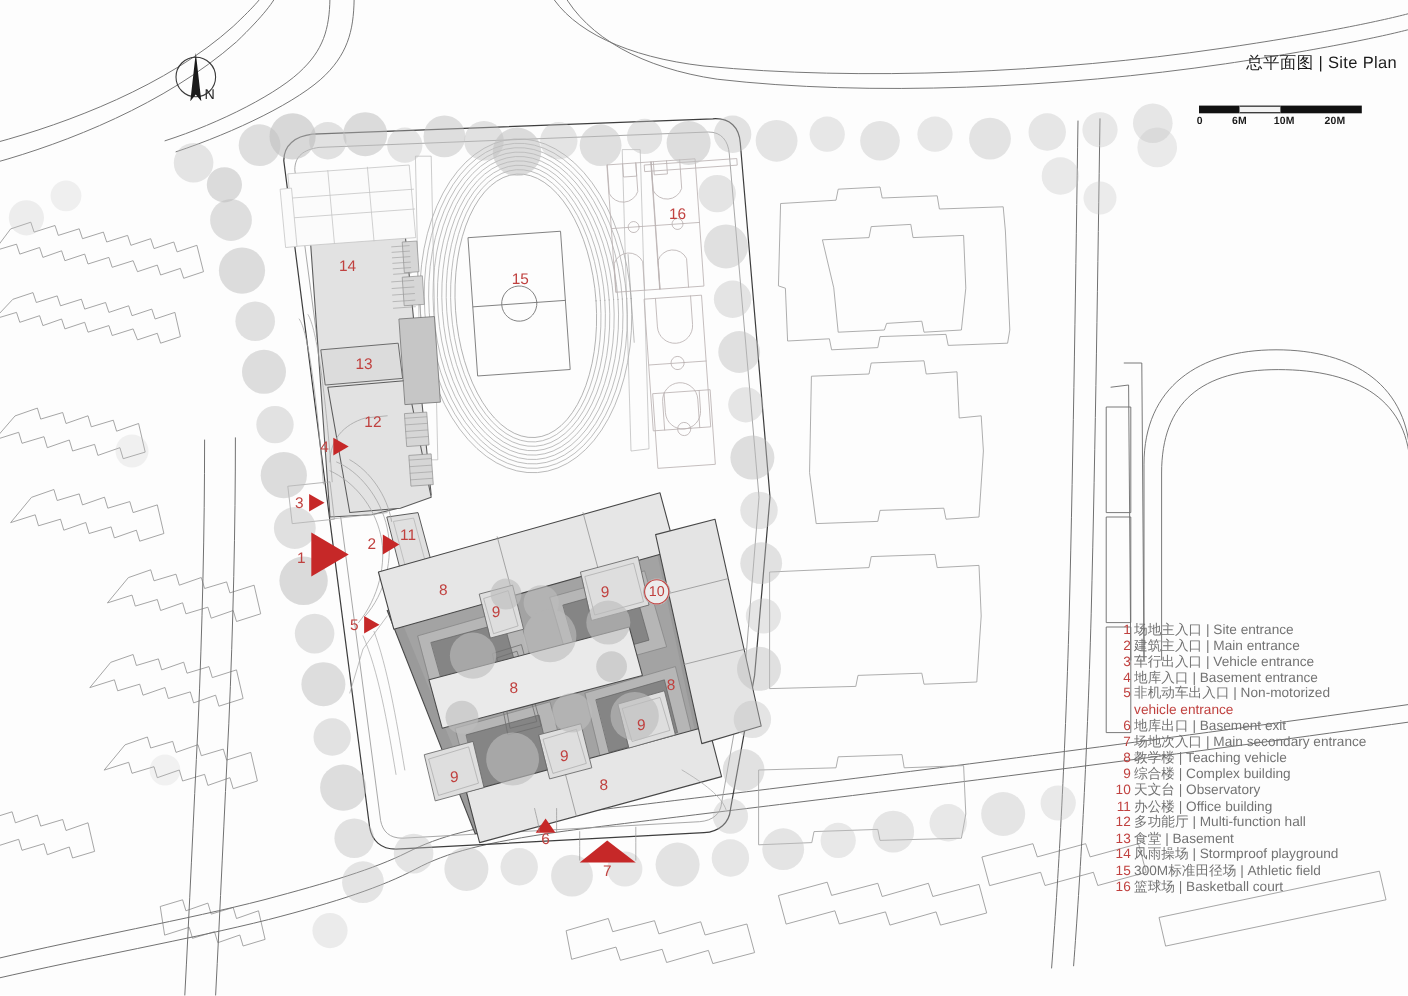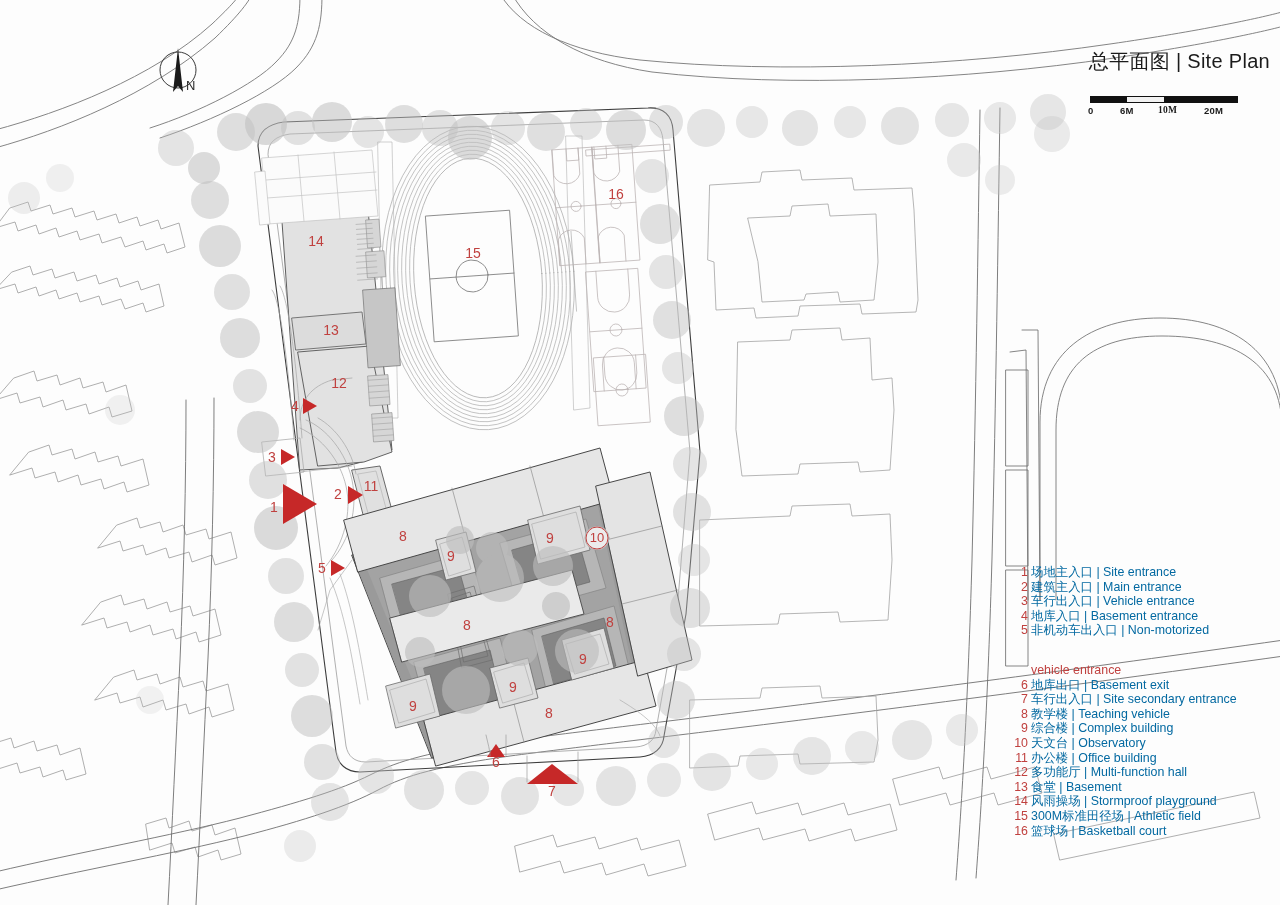--- a/index.html
+++ b/index.html
@@ -10,21 +10,21 @@
     background:#fdfdfd;
   }
   #plan-root{position:absolute;inset:0;}
   svg.layer{position:absolute;left:0;top:0;width:1280px;height:905px;}
 
   
   #title-block{
     position:absolute;left:1020px;top:48px;width:250px;text-align:right;
   }
   #title-text{
-    font-size:20px;color:#1b1b1b;letter-spacing:.3px;white-space:nowrap;
+    font-size:15px;color:#1b1b1b;letter-spacing:.3px;white-space:nowrap;
     font-family:"Liberation Sans","DejaVu Sans",sans-serif;
   }
   #scalebar-wrap{position:absolute;left:1090px;top:96px;width:155px;}
   #scalebar{position:relative;height:7px;width:148px;}
   .sb-seg{position:absolute;top:0;height:7px;}
   .sb-black{background:#111;}
   .sb-white{background:#f2f2f2;border-top:1px solid #111;border-bottom:1px solid #111;box-sizing:border-box;}
   #scale-labels{position:relative;height:14px;width:160px;margin-top:2px;}
   #scale-labels span{
     position:absolute;top:0;font-size:9.5px;color:#1b1b1b;font-weight:bold;
@@ -42,22 +42,22 @@
     position:absolute;left:1013px;top:565px;width:262px;
     font-size:12.4px;line-height:14.6px;color:#c0413f;
   }
   .legend-row{
     display:flex;align-items:flex-start;white-space:nowrap;
   }
   .legend-num{
     display:inline-block;min-width:15px;text-align:right;margin-right:3px;
     color:#c0413f;flex:0 0 auto;
   }
-  .legend-txt{color:#0369a1;flex:0 0 auto;}
-  .legend-cont{padding-left:18px;color:#c0413f;margin-top:25px;}
+  .legend-txt{color:#737373;flex:0 0 auto;}
+  .legend-cont{padding-left:18px;color:#c0413f;}
 
   
   .maplabel{
     position:absolute;color:#c0413f;font-size:14px;
     font-family:"Liberation Sans","DejaVu Sans",sans-serif;
     transform:translate(-50%,-50%);pointer-events:none;
   }
   .maplabel.circled{
     border:1.2px solid #c0413f;border-radius:50%;
     width:21px;height:21px;line-height:19px;text-align:center;font-size:13px;
@@ -498,21 +498,21 @@
 
   <div id="scalebar-wrap">
     <div id="scalebar">
       <div class="sb-seg sb-black" style="left:0px;width:37px;"></div>
       <div class="sb-seg sb-white" style="left:37px;width:37px;"></div>
       <div class="sb-seg sb-black" style="left:74px;width:74px;"></div>
     </div>
     <div id="scale-labels">
       <span style="left:-2px;">0</span>
       <span style="left:30px;">6M</span>
-      <span style="left:68px;font-family:Liberation Serif, serif;">10M</span>
+      <span style="left:68px;">10M</span>
       <span style="left:114px;">20M</span>
     </div>
   </div>
 
   <div id="legend">
       <div class="legend-row">
         <span class="legend-num">1</span>
         <span class="legend-txt">场地主入口 | Site entrance</span>
       </div>
       <div class="legend-row">
@@ -531,21 +531,21 @@
         <span class="legend-num">5</span>
         <span class="legend-txt">非机动车出入口 | Non-motorized</span>
       </div>
       <div class="legend-cont">vehicle entrance</div>
       <div class="legend-row">
         <span class="legend-num">6</span>
         <span class="legend-txt">地库出口 | Basement exit</span>
       </div>
       <div class="legend-row">
         <span class="legend-num">7</span>
-        <span class="legend-txt">车行出入口 | Site secondary entrance</span>
+        <span class="legend-txt">场地次入口 | Main secondary entrance</span>
       </div>
       <div class="legend-row">
         <span class="legend-num">8</span>
         <span class="legend-txt">教学楼 | Teaching vehicle</span>
       </div>
       <div class="legend-row">
         <span class="legend-num">9</span>
         <span class="legend-txt">综合楼 | Complex building</span>
       </div>
       <div class="legend-row">

